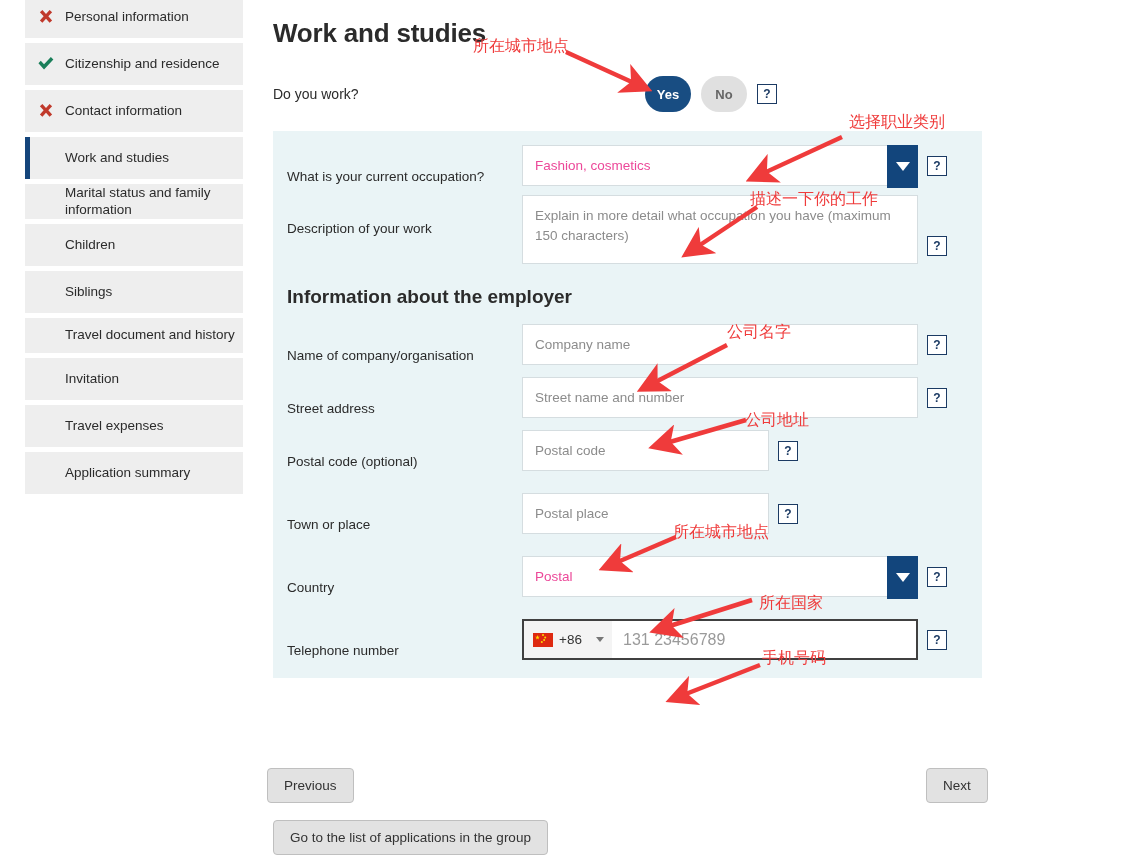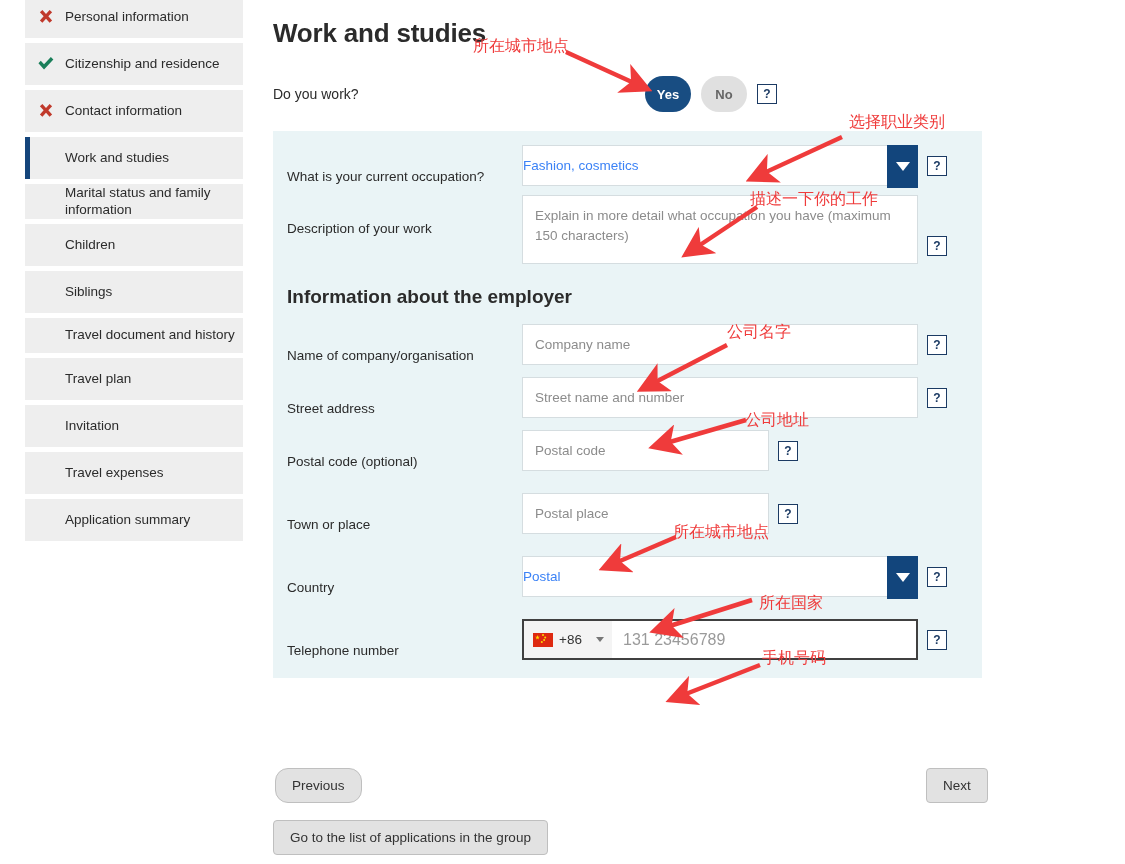--- a/index.html
+++ b/index.html
@@ -148,21 +148,22 @@
     height: 41px;
     background: #ffffff;
     border: 1px solid #d5dde0;
     display: flex;
     align-items: center;
     position: relative;
     cursor: pointer;
   }
   .select-value {
     font-size: 13.5px;
-    color: #3b82f6;
+    color: #ec4899;
+    padding-left: 12px;
   }
   .select-arrow {
     position: absolute;
     right: -1px; top: -1px;
     width: 31px; height: 43px;
     background: #12457c;
     display: flex;
     align-items: center;
     justify-content: center;
   }
@@ -255,21 +256,21 @@
   .btn {
     background: #e2e2e2;
     border: 1px solid #bfbfbf;
     border-radius: 4px;
     font-size: 13.5px;
     color: #333333;
     padding: 9px 16px;
     cursor: pointer;
     font-family: "Liberation Sans", sans-serif;
   }
-  .btn-previous { position: absolute; left: 275px; top: 768px; border-radius: 13px; }
+  .btn-previous { position: absolute; left: 267px; top: 768px; }
   .btn-next { position: absolute; left: 926px; top: 768px; }
   .btn-group-list { position: absolute; left: 273px; top: 820px; }
 
   
   .anno {
     position: absolute;
     color: #ef3b3b;
     font-size: 16px;
     font-family: "DejaVu Sans", sans-serif;
     white-space: nowrap;
@@ -313,23 +314,20 @@
         <span class="nav-label">Marital status and family information</span>
       </div>
       <div class="nav-item">
         <span class="nav-label">Children</span>
       </div>
       <div class="nav-item">
         <span class="nav-label">Siblings</span>
       </div>
       <div class="nav-item two-line">
         <span class="nav-label">Travel document and history</span>
-      </div>
-      <div class="nav-item">
-        <span class="nav-label">Travel plan</span>
       </div>
       <div class="nav-item">
         <span class="nav-label">Invitation</span>
       </div>
       <div class="nav-item">
         <span class="nav-label">Travel expenses</span>
       </div>
       <div class="nav-item">
         <span class="nav-label">Application summary</span>
       </div>

